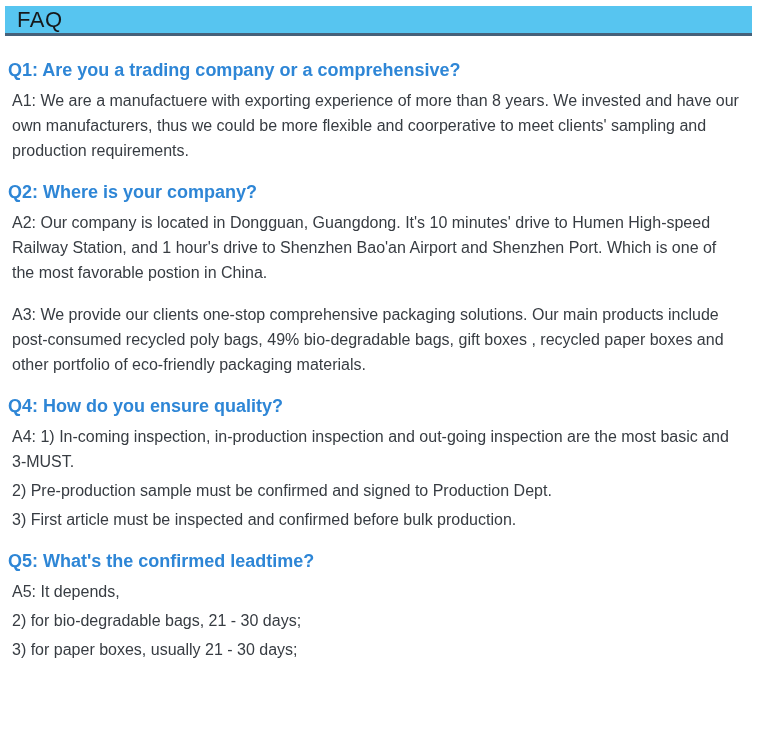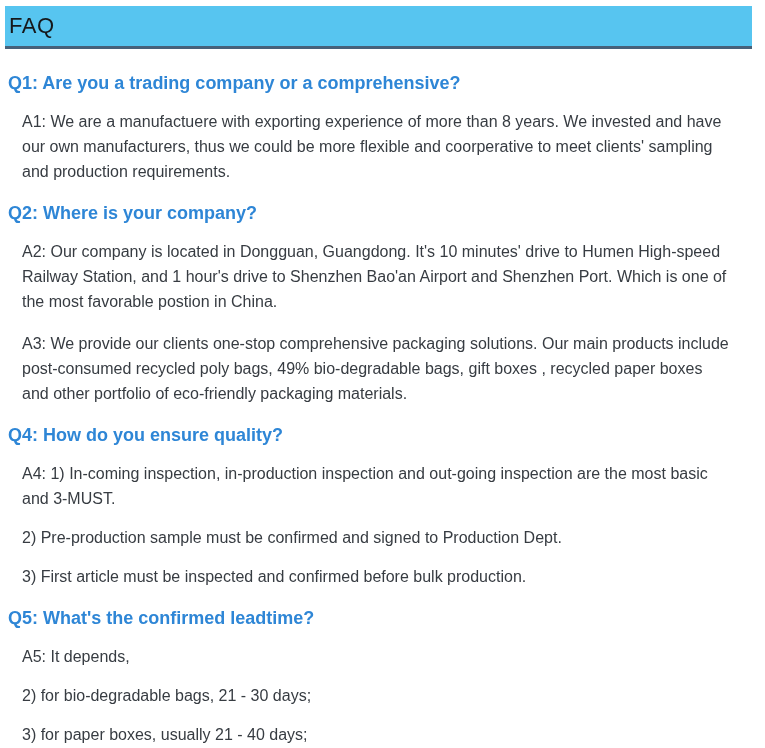--- a/index.html
+++ b/index.html
@@ -16,26 +16,26 @@
     background: #ffffff;
   }
   body {
     width: 765px;
     height: 748px;
     font-family: "Liberation Sans", "DejaVu Sans", sans-serif;
     overflow: hidden;
   }
   .faq-header {
     margin: 6px 13px 0 5px;
-    height: 43px;
+    height: 30px;
     background: var(--header-bg);
     border-bottom: 3px solid var(--header-border);
     display: flex;
     align-items: center;
-    padding-left: 4px;
+    padding-left: 12px;
   }
   .faq-header h1 {
     margin: 0;
     font-size: 22px;
     font-weight: 400;
     color: var(--title-color);
     letter-spacing: 0.5px;
   }
   .faq-list {
     padding: 22px 22px 0 8px;
@@ -44,21 +44,21 @@
     margin-top: 17px;
   }
   .question {
     margin: 0 0 6px 0;
     font-size: 18px;
     line-height: 24px;
     font-weight: 700;
     color: var(--question-color);
   }
   .answer p {
-    margin: 14px;
+    margin: 4px;
     font-size: 16px;
     line-height: 25px;
     color: var(--body-color);
   }
 </style>
 </head>
 <body>
 
 <header class="faq-header">
   <h1>FAQ</h1>
@@ -92,16 +92,16 @@
         <p>2) Pre-production sample must be confirmed and signed to Production Dept.</p>
         <p>3) First article must be inspected and confirmed before bulk production.</p>
       </div>
   </section>
 
   <section class="faq-item">
     <h3 class="question">Q5: What's the confirmed leadtime?</h3>
     <div class="answer">
         <p>A5: It depends,</p>
         <p>2) for bio-degradable bags, 21 - 30 days;</p>
-        <p>3) for paper boxes, usually 21 - 40 days;</p>
+        <p>3) for paper boxes, usually 21 - 30 days;</p>
       </div>
   </section>
 </main>
 
 </body></html>

